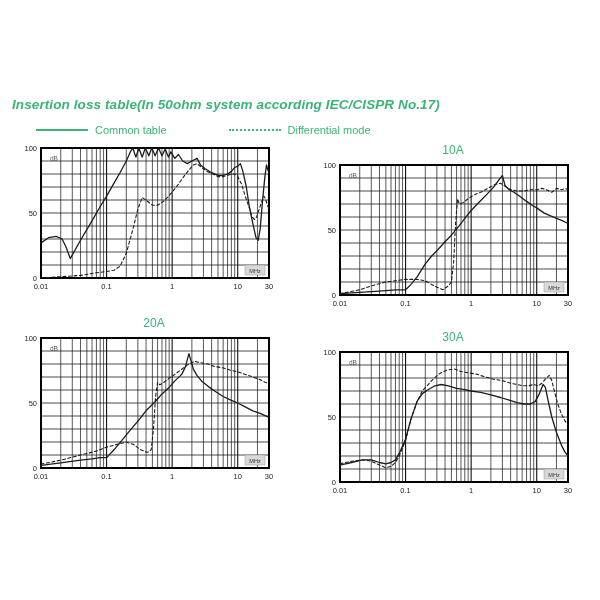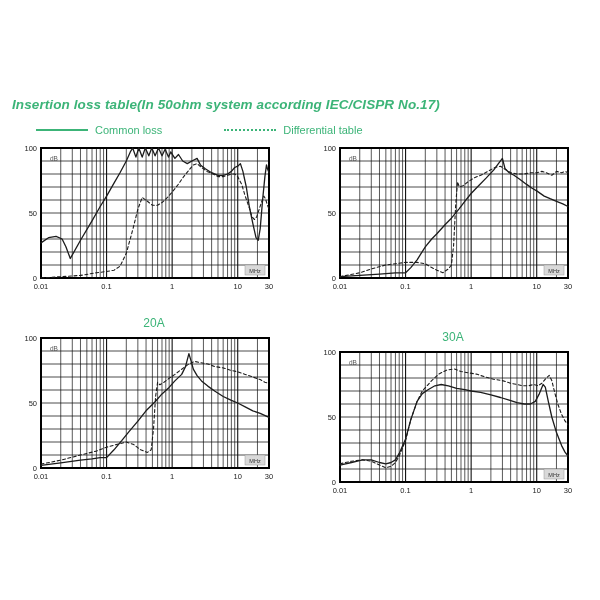--- a/index.html
+++ b/index.html
@@ -31,24 +31,24 @@
   #c3{left:8px;top:316px;}
   #c4{left:307px;top:316px;margin-top:14px;}
 </style>
 </head>
 <body>
 
 <div class="page-title">Insertion loss table(In 50ohm system according IEC/CISPR No.17)</div>
 
 <div class="legend">
   <span class="swatch solid"></span>
-  <span>Common loss</span>
+  <span>Common table</span>
   <span class="gap"></span>
   <span class="swatch dotted"></span>
-  <span>Differential table</span>
+  <span>Differential mode</span>
 </div>
 
 <div class="chart" id="c1">
   <svg width="292" height="156">
       <line x1="33" y1="122" x2="261" y2="122" stroke="#111" stroke-width="0.75"></line>
       <line x1="33" y1="109" x2="261" y2="109" stroke="#111" stroke-width="0.75"></line>
       <line x1="33" y1="96" x2="261" y2="96" stroke="#111" stroke-width="0.75"></line>
       <line x1="33" y1="83" x2="261" y2="83" stroke="#111" stroke-width="0.75"></line>
       <line x1="33" y1="70" x2="261" y2="70" stroke="#111" stroke-width="0.75"></line>
       <line x1="33" y1="57" x2="261" y2="57" stroke="#111" stroke-width="0.75"></line>
@@ -93,20 +93,21 @@
       <text x="33" y="146" font-size="7.5" fill="#222" text-anchor="middle" font-family="Liberation Sans, sans-serif">0.01</text>
       <text x="98.57148379295796" y="146" font-size="7.5" fill="#222" text-anchor="middle" font-family="Liberation Sans, sans-serif">0.1</text>
       <text x="164.14296758591593" y="146" font-size="7.5" fill="#222" text-anchor="middle" font-family="Liberation Sans, sans-serif">1</text>
       <text x="229.71445137887386" y="146" font-size="7.5" fill="#222" text-anchor="middle" font-family="Liberation Sans, sans-serif">10</text>
       <text x="261" y="146" font-size="7.5" fill="#222" text-anchor="middle" font-family="Liberation Sans, sans-serif">30</text>
       <polyline points="33.0,99.9 40.5,94.7 48.1,93.4 54.1,96.0 57.9,103.8 62.3,115.5 72.5,97.3 84.0,77.8 92.2,63.5 98.6,53.1 106.0,40.1 112.0,29.7 118.3,18.0 122.3,8.9 124.7,5.0 127.9,14.1 130.8,5.0 134.2,14.1 137.3,5.0 140.8,12.8 143.8,5.0 147.1,12.8 150.5,5.0 154.0,12.8 157.1,6.3 160.5,14.1 162.7,8.9 166.9,15.4 170.5,11.5 174.7,18.0 179.3,20.6 183.9,18.0 189.1,15.4 192.4,21.9 197.3,25.8 203.6,29.7 210.0,32.3 215.2,32.3 219.6,31.0 223.4,28.4 226.7,24.5 229.7,23.2 232.4,20.6 234.9,28.4 238.3,44.0 241.3,63.5 244.8,80.4 248.0,94.7 250.2,97.3 252.2,85.6 254.6,57.0 256.9,33.6 258.5,21.9 259.5,25.8 261.0,29.7" fill="none" stroke="#1c1c1c" stroke-width="1.3" stroke-linejoin="round" stroke-linecap="round"></polyline>
       <polyline points="33.0,135.0 52.7,133.7 72.5,132.4 88.4,129.8 98.6,128.5 106.0,127.2 112.0,123.3 118.3,110.3 124.7,86.9 129.9,66.1 134.2,54.4 139.4,58.3 144.4,62.2 149.6,62.2 154.0,59.6 159.5,54.4 164.1,49.2 169.3,42.7 175.7,33.6 180.9,27.1 185.3,21.9 189.1,20.6 193.5,24.5 199.0,28.4 205.0,31.0 210.0,33.6 215.2,33.6 219.6,32.3 223.4,31.0 226.7,31.0 229.7,33.6 233.7,41.4 237.2,53.1 241.3,64.8 244.0,73.9 246.5,76.5 248.7,73.9 250.8,67.4 253.4,59.6 255.8,53.1 257.5,55.7 259.0,60.9 261.0,66.1" fill="none" stroke="#1c1c1c" stroke-width="1.1" stroke-dasharray="3,2.5" stroke-linejoin="round" stroke-linecap="round"></polyline>
     </svg>
 </div>
 <div class="chart" id="c2">
+  <div class="ctitle">10A</div>
   <svg width="292" height="156">
       <line x1="33" y1="122" x2="261" y2="122" stroke="#111" stroke-width="0.75"></line>
       <line x1="33" y1="109" x2="261" y2="109" stroke="#111" stroke-width="0.75"></line>
       <line x1="33" y1="96" x2="261" y2="96" stroke="#111" stroke-width="0.75"></line>
       <line x1="33" y1="83" x2="261" y2="83" stroke="#111" stroke-width="0.75"></line>
       <line x1="33" y1="70" x2="261" y2="70" stroke="#111" stroke-width="0.75"></line>
       <line x1="33" y1="57" x2="261" y2="57" stroke="#111" stroke-width="0.75"></line>
       <line x1="33" y1="44" x2="261" y2="44" stroke="#111" stroke-width="0.75"></line>
       <line x1="33" y1="31" x2="261" y2="31" stroke="#111" stroke-width="0.75"></line>
       <line x1="33" y1="18" x2="261" y2="18" stroke="#111" stroke-width="0.75"></line>

